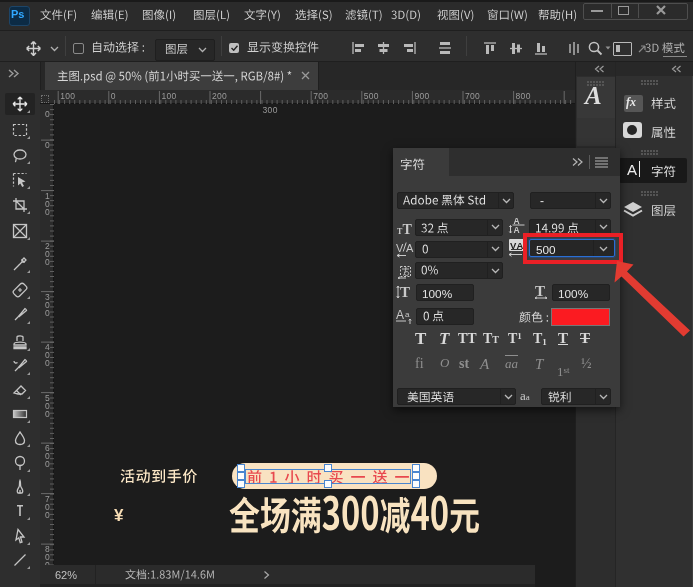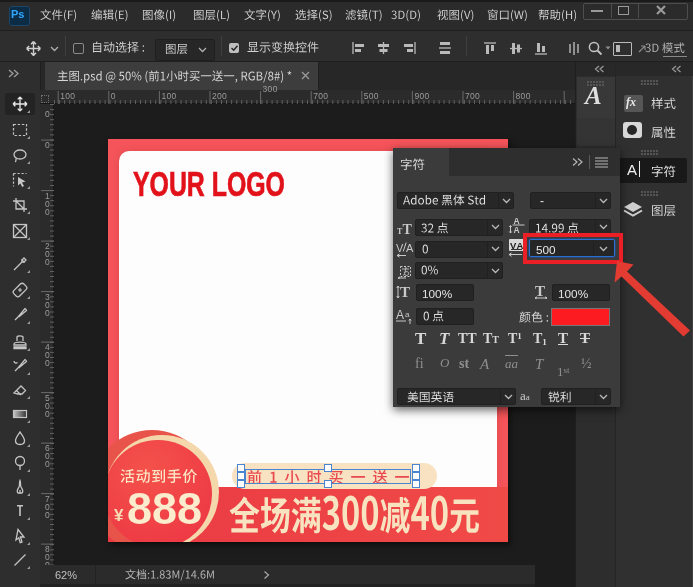--- a/index.html
+++ b/index.html
@@ -360,21 +360,21 @@
       <rect x="321.3" y="1" width="1" height="13" fill="#6a6a6a"></rect>
       <rect x="371.9" y="1" width="1" height="13" fill="#6a6a6a"></rect>
       <rect x="422.5" y="1" width="1" height="13" fill="#6a6a6a"></rect>
       <rect x="473.1" y="1" width="1" height="13" fill="#6a6a6a"></rect>
       <rect x="523.7" y="1" width="1" height="13" fill="#6a6a6a"></rect>
     </svg>
     <div style="position:absolute;left:60.2px;top:91px;white-space:nowrap;font:8.5px 'Liberation Sans';color:#9b9b9b;letter-spacing:0.3px">100</div>
     <div style="position:absolute;left:110.80000000000001px;top:91px;white-space:nowrap;font:8.5px 'Liberation Sans';color:#9b9b9b;letter-spacing:0.3px">0</div>
     <div style="position:absolute;left:161.4px;top:91px;white-space:nowrap;font:8.5px 'Liberation Sans';color:#9b9b9b;letter-spacing:0.3px">100</div>
     <div style="position:absolute;left:212.0px;top:91px;white-space:nowrap;font:8.5px 'Liberation Sans';color:#9b9b9b;letter-spacing:0.3px">200</div>
-    <div style="position:absolute;left:262.6px;top:84px;white-space:nowrap;font:8.5px 'Liberation Sans';color:#9b9b9b;letter-spacing:0.3px">300</div>
+    <div style="position:absolute;left:262.6px;top:105px;white-space:nowrap;font:8.5px 'Liberation Sans';color:#9b9b9b;letter-spacing:0.3px">300</div>
     <div style="position:absolute;left:313.2px;top:91px;white-space:nowrap;font:8.5px 'Liberation Sans';color:#9b9b9b;letter-spacing:0.3px">700</div>
     <div style="position:absolute;left:363.8px;top:91px;white-space:nowrap;font:8.5px 'Liberation Sans';color:#9b9b9b;letter-spacing:0.3px">500</div>
     <div style="position:absolute;left:414.4px;top:91px;white-space:nowrap;font:8.5px 'Liberation Sans';color:#9b9b9b;letter-spacing:0.3px">900</div>
     <div style="position:absolute;left:465.0px;top:91px;white-space:nowrap;font:8.5px 'Liberation Sans';color:#9b9b9b;letter-spacing:0.3px">700</div>
     <div style="position:absolute;left:515.6px;top:91px;white-space:nowrap;font:8.5px 'Liberation Sans';color:#9b9b9b;letter-spacing:0.3px">800</div>
     <svg style="position:absolute;left:40px;top:104px" width="14" height="461" viewBox="0 0 14 461">
       <rect x="10" y="0.0" width="4" height="1" fill="#5f5f5f"></rect>
       <rect x="10" y="5.1" width="4" height="1" fill="#5f5f5f"></rect>
       <rect x="10" y="10.1" width="4" height="1" fill="#5f5f5f"></rect>
       <rect x="10" y="15.2" width="4" height="1" fill="#5f5f5f"></rect>
@@ -505,33 +505,24 @@
     <div style="position:absolute;left:40px;top:565px;width:495px;height:19px;background:#2b2b2b"></div>
     <div style="position:absolute;left:40px;top:584px;width:495px;height:3px;background:#222"></div>
     <div style="position:absolute;left:55px;top:569px;white-space:nowrap;font:11px 'Liberation Sans';color:#c0c0c0">62%</div>
     <div style="position:absolute;left:95px;top:565px;width:1px;height:19px;background:#222"></div>
     <svg style="position:absolute;left:123.0px;top:565.0px" width="94.0" height="18.9" viewBox="0 0 94.0 18.9">
       <path transform="translate(2,13.55) scale(1.0,1)" d="M4.653 -9.053C4.983 -8.514 5.335 -7.777 5.467 -7.326L6.38 -7.623C6.226 -8.074 5.841 -8.789 5.511 -9.317ZM0.55 -7.304V-6.49H2.266C2.915 -4.818 3.784 -3.377 4.917 -2.2C3.707 -1.188 2.222 -0.44 0.396 0.077C0.561 0.275 0.825 0.66 0.913 0.858C2.75 0.264 4.279 -0.528 5.522 -1.606C6.765 -0.506 8.261 0.308 10.065 0.803C10.208 0.572 10.45 0.22 10.637 0.044C8.877 -0.396 7.381 -1.177 6.16 -2.211C7.271 -3.344 8.118 -4.752 8.756 -6.49H10.494V-7.304ZM5.544 -2.783C4.51 -3.828 3.696 -5.082 3.124 -6.49H7.821C7.271 -5.005 6.512 -3.784 5.544 -2.783Z M20.361 -8.536C20.13 -7.722 19.668 -6.567 19.283 -5.874L19.943 -5.665C20.328 -6.325 20.801 -7.403 21.175 -8.305ZM15.367 -8.261C15.73 -7.469 16.159 -6.402 16.346 -5.731L17.061 -6.017C16.863 -6.688 16.423 -7.711 16.038 -8.514ZM13.123 -9.24V-6.886H11.517V-6.105H12.991C12.661 -4.598 11.968 -2.86 11.286 -1.925C11.418 -1.738 11.616 -1.408 11.715 -1.188C12.243 -1.925 12.749 -3.157 13.123 -4.411V0.869H13.904V-4.664C14.245 -4.114 14.652 -3.432 14.817 -3.069L15.323 -3.707C15.125 -4.015 14.201 -5.302 13.904 -5.676V-6.105H15.29V-6.886H13.904V-9.24ZM15.059 -0.693V0.099H20.262V0.781H21.076V-5.181H18.634V-9.207H17.831V-5.181H15.312V-4.378H20.262V-2.959H15.444V-2.211H20.262V-0.693Z M23.529 -4.29C23.925 -4.29 24.255 -4.598 24.255 -5.06C24.255 -5.511 23.925 -5.83 23.529 -5.83C23.122 -5.83 22.803 -5.511 22.803 -5.06C22.803 -4.598 23.122 -4.29 23.529 -4.29ZM23.529 0.143C23.925 0.143 24.255 -0.165 24.255 -0.616C24.255 -1.078 23.925 -1.386 23.529 -1.386C23.122 -1.386 22.803 -1.078 22.803 -0.616C22.803 -0.165 23.122 0.143 23.529 0.143Z M26.026 0H30.448V-0.836H28.831V-8.063H28.061C27.621 -7.81 27.104 -7.623 26.389 -7.491V-6.853H27.83V-0.836H26.026Z M32.692 0.143C33.088 0.143 33.418 -0.165 33.418 -0.616C33.418 -1.078 33.088 -1.386 32.692 -1.386C32.285 -1.386 31.966 -1.078 31.966 -0.616C31.966 -0.165 32.285 0.143 32.692 0.143Z M37.301 0.143C38.808 0.143 39.82 -0.77 39.82 -1.936C39.82 -3.047 39.171 -3.652 38.467 -4.059V-4.114C38.94 -4.488 39.534 -5.214 39.534 -6.061C39.534 -7.304 38.698 -8.184 37.323 -8.184C36.069 -8.184 35.112 -7.359 35.112 -6.138C35.112 -5.291 35.618 -4.686 36.201 -4.279V-4.235C35.464 -3.839 34.727 -3.08 34.727 -2.002C34.727 -0.759 35.805 0.143 37.301 0.143ZM37.851 -4.378C36.894 -4.752 36.025 -5.181 36.025 -6.138C36.025 -6.919 36.564 -7.436 37.312 -7.436C38.17 -7.436 38.676 -6.809 38.676 -6.006C38.676 -5.412 38.39 -4.862 37.851 -4.378ZM37.312 -0.605C36.344 -0.605 35.618 -1.232 35.618 -2.09C35.618 -2.86 36.08 -3.498 36.729 -3.916C37.873 -3.454 38.863 -3.058 38.863 -1.969C38.863 -1.166 38.247 -0.605 37.312 -0.605Z M43.219 0.143C44.66 0.143 45.815 -0.715 45.815 -2.156C45.815 -3.267 45.056 -3.971 44.11 -4.202V-4.257C44.968 -4.554 45.54 -5.214 45.54 -6.193C45.54 -7.469 44.55 -8.206 43.186 -8.206C42.262 -8.206 41.547 -7.799 40.942 -7.249L41.481 -6.611C41.943 -7.073 42.504 -7.392 43.153 -7.392C44 -7.392 44.517 -6.886 44.517 -6.116C44.517 -5.247 43.956 -4.576 42.284 -4.576V-3.806C44.154 -3.806 44.792 -3.168 44.792 -2.189C44.792 -1.265 44.121 -0.693 43.153 -0.693C42.24 -0.693 41.635 -1.133 41.162 -1.617L40.645 -0.968C41.173 -0.385 41.965 0.143 43.219 0.143Z M47.542 0H48.455V-4.466C48.455 -5.159 48.389 -6.138 48.323 -6.842H48.367L49.016 -5.005L50.545 -0.814H51.227L52.745 -5.005L53.394 -6.842H53.438C53.383 -6.138 53.306 -5.159 53.306 -4.466V0H54.252V-8.063H53.031L51.491 -3.751C51.304 -3.201 51.139 -2.629 50.93 -2.068H50.886C50.688 -2.629 50.512 -3.201 50.303 -3.751L48.763 -8.063H47.542Z M55.484 1.969H56.221L59.51 -8.734H58.784Z M60.643 0H65.065V-0.836H63.448V-8.063H62.678C62.238 -7.81 61.721 -7.623 61.006 -7.491V-6.853H62.447V-0.836H60.643Z M69.52 0H70.466V-2.222H71.544V-3.025H70.466V-8.063H69.355L66 -2.882V-2.222H69.52ZM69.52 -3.025H67.045L68.882 -5.775C69.113 -6.171 69.333 -6.578 69.531 -6.963H69.575C69.553 -6.556 69.52 -5.896 69.52 -5.5Z M73.414 0.143C73.81 0.143 74.14 -0.165 74.14 -0.616C74.14 -1.078 73.81 -1.386 73.414 -1.386C73.007 -1.386 72.688 -1.078 72.688 -0.616C72.688 -0.165 73.007 0.143 73.414 0.143Z M78.254 0.143C79.508 0.143 80.575 -0.913 80.575 -2.475C80.575 -4.169 79.695 -5.005 78.331 -5.005C77.704 -5.005 77 -4.642 76.505 -4.037C76.549 -6.534 77.462 -7.381 78.584 -7.381C79.068 -7.381 79.552 -7.139 79.86 -6.765L80.432 -7.381C79.981 -7.865 79.376 -8.206 78.54 -8.206C76.978 -8.206 75.559 -7.007 75.559 -3.85C75.559 -1.188 76.714 0.143 78.254 0.143ZM76.527 -3.234C77.055 -3.982 77.671 -4.257 78.166 -4.257C79.145 -4.257 79.618 -3.564 79.618 -2.475C79.618 -1.375 79.024 -0.649 78.254 -0.649C77.242 -0.649 76.637 -1.562 76.527 -3.234Z M82.159 0H83.072V-4.466C83.072 -5.159 83.006 -6.138 82.94 -6.842H82.984L83.633 -5.005L85.162 -0.814H85.844L87.362 -5.005L88.011 -6.842H88.055C88 -6.138 87.923 -5.159 87.923 -4.466V0H88.869V-8.063H87.648L86.108 -3.751C85.921 -3.201 85.756 -2.629 85.547 -2.068H85.503C85.305 -2.629 85.129 -3.201 84.92 -3.751L83.38 -8.063H82.159Z" fill="#b8b8b8"></path>
     </svg>
     <svg style="position:absolute;left:263px;top:570px" width="7" height="10" viewBox="0 0 7 10">
       <path d="M1.5 1.5 L5.5 5 L1.5 8.5" stroke="#a8a8a8" stroke-width="1.2" fill="none"></path>
     </svg>
-    <div style="position:absolute;left:108px;top:139px;width:400px;height:403px;background:#f4545a;box-shadow:2px 3px 6px rgba(0,0,0,0.55);overflow:hidden">
-      <div style="position:absolute;left:11px;top:12px;width:378px;height:391px;background:#fdfdfd;border-radius:10px;box-shadow:0 0 6px rgba(180,60,60,0.35)"></div>
-      <div style="position:absolute;left:25px;top:25px;font:bold 35.5px 'Liberation Sans';color:#e2121b;-webkit-text-stroke:0.7px #e2121b;transform:scale(0.70,1);transform-origin:0 0;letter-spacing:0px;white-space:nowrap">YOUR LOGO</div>
-      <div style="position:absolute;left:0px;top:348px;width:400px;height:55px;background:linear-gradient(90deg,#ea3a44,#f04a47)"></div>
-      <div style="position:absolute;left:-18px;top:291px;width:124px;height:124px;border-radius:50%;background:#e8544a"></div>
-      <div style="position:absolute;left:-3px;top:296px;width:114px;height:114px;border-radius:50%;background:#f5d7ac"></div>
-      <div style="position:absolute;left:-4px;top:301px;width:108px;height:108px;border-radius:50%;background:radial-gradient(circle at 40% 28%,#f4524b,#ec3343)"></div>
-    </div>
     <svg style="position:absolute;left:118.0px;top:464.2px" width="82.0" height="24.2" viewBox="0 0 82.0 24.2">
       <path transform="translate(2,17.75) scale(1.0,1)" d="M1.305 -11.46C2.205 -10.965 3.465 -10.23 4.095 -9.795L4.92 -10.935C4.275 -11.355 2.985 -12.045 2.115 -12.465ZM0.585 -7.32C1.485 -6.84 2.76 -6.12 3.375 -5.685L4.17 -6.855C3.51 -7.275 2.22 -7.95 1.365 -8.355ZM0.885 0.12 2.07 1.08C2.97 -0.345 3.975 -2.16 4.77 -3.735L3.735 -4.68C2.85 -2.955 1.68 -1.02 0.885 0.12ZM4.86 -8.28V-6.915H9.06V-4.68H5.88V1.245H7.185V0.615H12.18V1.185H13.53V-4.68H10.41V-6.915H14.415V-8.28H10.41V-10.65C11.655 -10.875 12.825 -11.175 13.8 -11.52L12.705 -12.63C11.04 -12 8.085 -11.52 5.505 -11.25C5.67 -10.935 5.85 -10.395 5.925 -10.05C6.93 -10.14 8.01 -10.26 9.06 -10.425V-8.28ZM7.185 -0.675V-3.39H12.18V-0.675Z M16.89 -11.46V-10.2H22.725V-11.46ZM25.155 -12.405C25.155 -11.34 25.155 -10.305 25.125 -9.285H23.19V-7.92H25.08C24.9 -4.575 24.33 -1.65 22.38 0.195C22.74 0.405 23.22 0.9 23.445 1.245C25.62 -0.855 26.265 -4.17 26.46 -7.92H28.41C28.245 -2.85 28.065 -0.945 27.705 -0.51C27.555 -0.315 27.39 -0.27 27.135 -0.27C26.82 -0.27 26.1 -0.27 25.305 -0.345C25.545 0.045 25.71 0.63 25.74 1.035C26.52 1.08 27.315 1.095 27.795 1.035C28.29 0.96 28.62 0.81 28.95 0.36C29.46 -0.315 29.625 -2.475 29.82 -8.61C29.82 -8.805 29.82 -9.285 29.82 -9.285H26.52C26.55 -10.305 26.565 -11.355 26.565 -12.405ZM16.95 -0.495C17.34 -0.735 17.925 -0.915 21.9 -1.875L22.14 -0.99L23.37 -1.41C23.115 -2.43 22.455 -4.185 21.885 -5.49L20.745 -5.175C21 -4.53 21.285 -3.78 21.525 -3.06L18.39 -2.37C18.945 -3.645 19.455 -5.175 19.815 -6.63H22.995V-7.935H16.365V-6.63H18.36C18 -4.95 17.415 -3.285 17.205 -2.82C16.965 -2.25 16.755 -1.875 16.5 -1.785C16.65 -1.44 16.875 -0.78 16.95 -0.495Z M40.695 -11.325V-2.22H42.015V-11.325ZM43.62 -12.45V-0.72C43.62 -0.465 43.545 -0.39 43.29 -0.375C43.02 -0.375 42.21 -0.375 41.355 -0.405C41.565 -0.03 41.805 0.6 41.865 0.975C42.99 0.975 43.815 0.945 44.34 0.72C44.835 0.495 45 0.09 45 -0.72V-12.45ZM32.055 -0.735 32.37 0.585C34.38 0.225 37.23 -0.315 39.9 -0.825L39.81 -2.07L36.78 -1.515V-3.615H39.66V-4.86H36.78V-6.345H35.445V-4.86H32.58V-3.615H35.445V-1.29C34.155 -1.065 32.985 -0.87 32.055 -0.735ZM32.97 -6.495C33.375 -6.66 33.96 -6.72 38.43 -7.11C38.61 -6.81 38.76 -6.51 38.88 -6.27L39.96 -6.99C39.54 -7.86 38.565 -9.21 37.755 -10.215L36.735 -9.615C37.065 -9.195 37.41 -8.715 37.725 -8.22L34.395 -7.98C34.95 -8.715 35.49 -9.615 35.925 -10.485H39.975V-11.73H32.205V-10.485H34.365C33.945 -9.54 33.42 -8.715 33.24 -8.445C32.985 -8.1 32.745 -7.845 32.52 -7.785C32.67 -7.425 32.895 -6.78 32.97 -6.495Z M47.49 -4.905V-3.525H53.58V-0.585C53.58 -0.27 53.46 -0.165 53.115 -0.165C52.77 -0.15 51.555 -0.15 50.355 -0.18C50.58 0.195 50.85 0.825 50.955 1.215C52.515 1.23 53.535 1.2 54.18 0.975C54.81 0.75 55.065 0.36 55.065 -0.555V-3.525H61.14V-4.905H55.065V-7.065H60.27V-8.415H55.065V-10.65C56.79 -10.86 58.41 -11.13 59.715 -11.505L58.665 -12.66C56.295 -11.985 52.035 -11.58 48.435 -11.415C48.57 -11.1 48.75 -10.53 48.795 -10.17C50.31 -10.23 51.96 -10.335 53.58 -10.485V-8.415H48.51V-7.065H53.58V-4.905Z M73.095 -6.735V1.23H74.55V-6.735ZM68.91 -6.705V-4.665C68.91 -3.285 68.745 -1.065 66.69 0.39C67.035 0.63 67.5 1.08 67.725 1.395C70.035 -0.375 70.35 -2.88 70.35 -4.635V-6.705ZM71.235 -12.705C70.5 -10.755 68.91 -8.595 66.225 -7.125C66.525 -6.885 66.93 -6.33 67.095 -5.985C69.21 -7.2 70.695 -8.79 71.73 -10.47C72.87 -8.715 74.46 -7.125 76.035 -6.195C76.26 -6.54 76.71 -7.065 77.025 -7.335C75.285 -8.235 73.47 -9.99 72.435 -11.76L72.735 -12.45ZM66.285 -12.645C65.505 -10.44 64.23 -8.235 62.865 -6.81C63.12 -6.48 63.525 -5.715 63.66 -5.37C64.02 -5.775 64.395 -6.225 64.74 -6.72V1.26H66.165V-9.015C66.72 -10.05 67.215 -11.16 67.62 -12.24Z" fill="#fbe7c6"></path>
     </svg>
     <div style="position:absolute;left:114px;top:506px;white-space:nowrap;font:bold 17px 'Liberation Sans';color:#f6dcb4">¥</div>
-    <div style="position:absolute;left:127px;top:483px;white-space:nowrap;font:bold 45px 'Liberation Sans';color:#faeccd;letter-spacing:0px">888</div>
     <div style="position:absolute;left:232px;top:463px;width:205px;height:26px;background:#f9e2c1;border-radius:13px"></div>
     <svg style="position:absolute;left:245.0px;top:465.2px" width="173.6" height="24.2" viewBox="0 0 173.6 24.2">
       <path transform="translate(2,17.75) scale(1.0,1)" d="M8.925 -7.71V-1.545H10.23V-7.71ZM11.94 -8.145V-0.405C11.94 -0.195 11.865 -0.135 11.625 -0.12C11.385 -0.105 10.575 -0.105 9.735 -0.135C9.945 0.225 10.17 0.825 10.245 1.215C11.37 1.215 12.15 1.185 12.66 0.96C13.185 0.735 13.35 0.36 13.35 -0.39V-8.145ZM10.665 -12.72C10.35 -12.015 9.825 -11.055 9.345 -10.35H4.95L5.745 -10.635C5.475 -11.22 4.86 -12.06 4.29 -12.675L2.955 -12.21C3.435 -11.64 3.96 -10.905 4.23 -10.35H0.75V-9.06H14.265V-10.35H10.95C11.355 -10.935 11.79 -11.61 12.195 -12.255ZM5.955 -4.335V-3.045H2.985V-4.335ZM5.955 -5.415H2.985V-6.645H5.955ZM1.635 -7.86V1.185H2.985V-1.98H5.955V-0.255C5.955 -0.075 5.895 -0.015 5.7 0C5.505 0.015 4.845 0.015 4.17 -0.015C4.365 0.315 4.56 0.855 4.635 1.215C5.625 1.215 6.285 1.2 6.735 0.975C7.2 0.765 7.335 0.42 7.335 -0.24V-7.86Z M23.275 0H29.59V-1.425H27.445V-11.055H26.14C25.495 -10.65 24.76 -10.38 23.725 -10.2V-9.105H25.705V-1.425H23.275Z M44.33 -12.45V-0.6C44.33 -0.3 44.225 -0.21 43.91 -0.195C43.595 -0.18 42.5 -0.18 41.435 -0.225C41.675 0.18 41.93 0.855 42.02 1.26C43.445 1.26 44.42 1.23 45.035 0.99C45.635 0.75 45.875 0.345 45.875 -0.6V-12.45ZM47.945 -8.58C49.19 -6.405 50.375 -3.585 50.705 -1.785L52.25 -2.4C51.86 -4.23 50.6 -6.975 49.325 -9.09ZM40.4 -8.97C40.055 -6.975 39.245 -4.365 37.97 -2.805C38.36 -2.64 38.99 -2.295 39.335 -2.055C40.655 -3.72 41.51 -6.465 42.005 -8.7Z M66.555 -6.63C67.32 -5.49 68.325 -3.945 68.79 -3.045L70.035 -3.78C69.54 -4.665 68.505 -6.15 67.725 -7.245ZM64.245 -5.925V-2.79H62.01V-5.925ZM64.245 -7.17H62.01V-10.17H64.245ZM60.675 -11.445V-0.315H62.01V-1.515H65.58V-11.445ZM70.905 -12.57V-9.765H66.195V-8.355H70.905V-0.75C70.905 -0.435 70.785 -0.345 70.47 -0.33C70.14 -0.33 69.03 -0.33 67.905 -0.36C68.115 0.045 68.34 0.675 68.415 1.08C69.915 1.08 70.92 1.05 71.52 0.825C72.12 0.6 72.345 0.195 72.345 -0.735V-8.355H74.04V-9.765H72.345V-12.57Z M89.44 -1.605C91.435 -0.765 93.49 0.36 94.705 1.23L95.62 0.135C94.33 -0.72 92.185 -1.815 90.175 -2.61ZM84.715 -8.79C85.735 -8.325 87.04 -7.59 87.67 -7.08L88.48 -8.16C87.82 -8.655 86.485 -9.33 85.495 -9.735ZM83.035 -6.63C84.025 -6.21 85.285 -5.535 85.9 -5.04L86.71 -6.09C86.065 -6.585 84.775 -7.2 83.815 -7.575ZM82.525 -4.68V-3.375H88.285C87.43 -1.665 85.735 -0.555 82.24 0.09C82.51 0.39 82.855 0.93 82.96 1.275C87.085 0.435 88.93 -1.08 89.8 -3.375H95.665V-4.68H90.175C90.475 -6.09 90.55 -7.755 90.61 -9.66H89.185C89.125 -7.68 89.08 -6.03 88.75 -4.68ZM94.375 -11.775 94.12 -11.76H83.155V-10.41H93.655C93.31 -9.675 92.92 -8.955 92.56 -8.43L93.715 -7.845C94.375 -8.76 95.11 -10.155 95.68 -11.43L94.615 -11.85Z M104.18 -6.63V-5.07H117.98V-6.63Z M126.645 -11.865C127.41 -10.995 128.31 -9.78 128.73 -9.03L129.945 -9.795C129.495 -10.545 128.55 -11.7 127.785 -12.525ZM131.685 -12.15C132.09 -11.475 132.585 -10.545 132.855 -9.96H130.83V-8.67H134.19V-6.96V-6.72H130.335V-5.415H134.01C133.695 -4.215 132.795 -2.925 130.365 -1.965C130.695 -1.71 131.13 -1.2 131.34 -0.9C133.425 -1.83 134.535 -3.015 135.105 -4.23C136.29 -3.12 137.58 -1.86 138.27 -1.05L139.26 -2.04C138.465 -2.91 136.935 -4.29 135.675 -5.415H139.77V-6.72H135.66V-6.945V-8.67H139.305V-9.96H137.325C137.775 -10.65 138.255 -11.475 138.69 -12.225L137.25 -12.675C136.935 -11.865 136.395 -10.77 135.885 -9.96H133.185L134.175 -10.41C133.905 -10.98 133.32 -11.925 132.87 -12.63ZM129.405 -7.62H126.225V-6.315H128.04V-1.875C127.365 -1.62 126.57 -0.945 125.79 -0.06L126.81 1.32C127.44 0.33 128.1 -0.645 128.55 -0.645C128.88 -0.645 129.42 -0.12 130.065 0.27C131.175 0.93 132.45 1.095 134.43 1.095C135.99 1.095 138.675 1.005 139.755 0.93C139.77 0.51 140.025 -0.24 140.19 -0.63C138.66 -0.435 136.245 -0.3 134.49 -0.3C132.735 -0.3 131.37 -0.39 130.35 -1.02C129.945 -1.26 129.66 -1.485 129.405 -1.65Z M148.18 -6.63V-5.07H161.98V-6.63Z" fill="#e8484e"></path>
     </svg>
     <div style="position:absolute;left:245px;top:469px;width:166px;height:15px;border:1px solid #4a86cf;box-sizing:border-box"></div>
     <div style="position:absolute;left:237px;top:464px;width:8px;height:8px;background:#fdfdfd;border:1px solid #4a86cf;box-sizing:border-box"></div>
     <div style="position:absolute;left:237px;top:472px;width:8px;height:8px;background:#fdfdfd;border:1px solid #4a86cf;box-sizing:border-box"></div>
     <div style="position:absolute;left:237px;top:480px;width:8px;height:8px;background:#fdfdfd;border:1px solid #4a86cf;box-sizing:border-box"></div>
     <div style="position:absolute;left:411.5px;top:464px;width:8px;height:8px;background:#fdfdfd;border:1px solid #4a86cf;box-sizing:border-box"></div>
     <div style="position:absolute;left:411.5px;top:472px;width:8px;height:8px;background:#fdfdfd;border:1px solid #4a86cf;box-sizing:border-box"></div>

